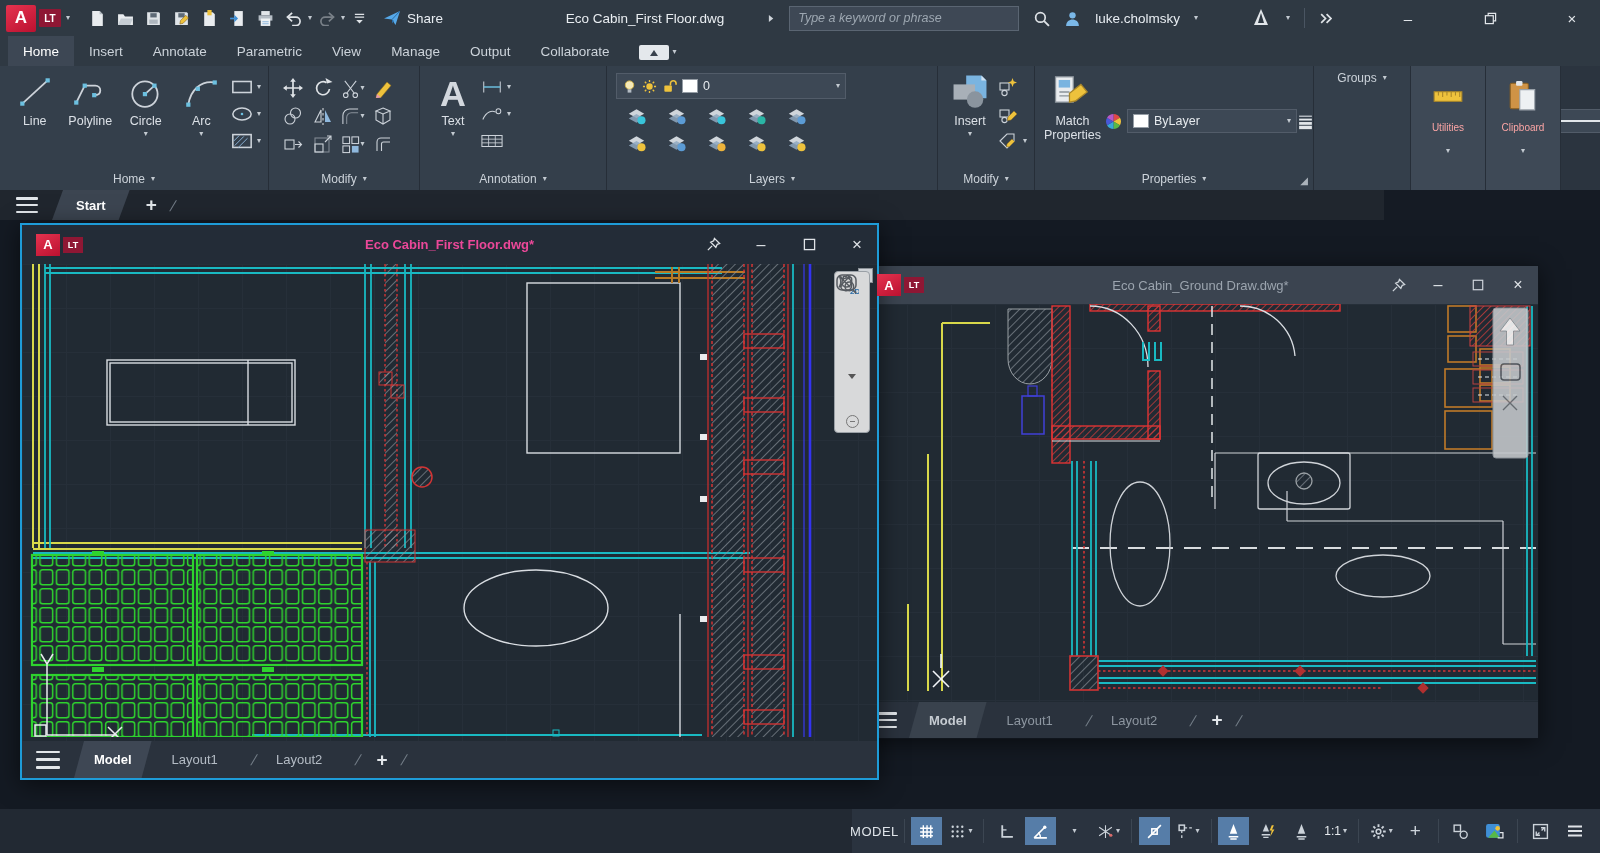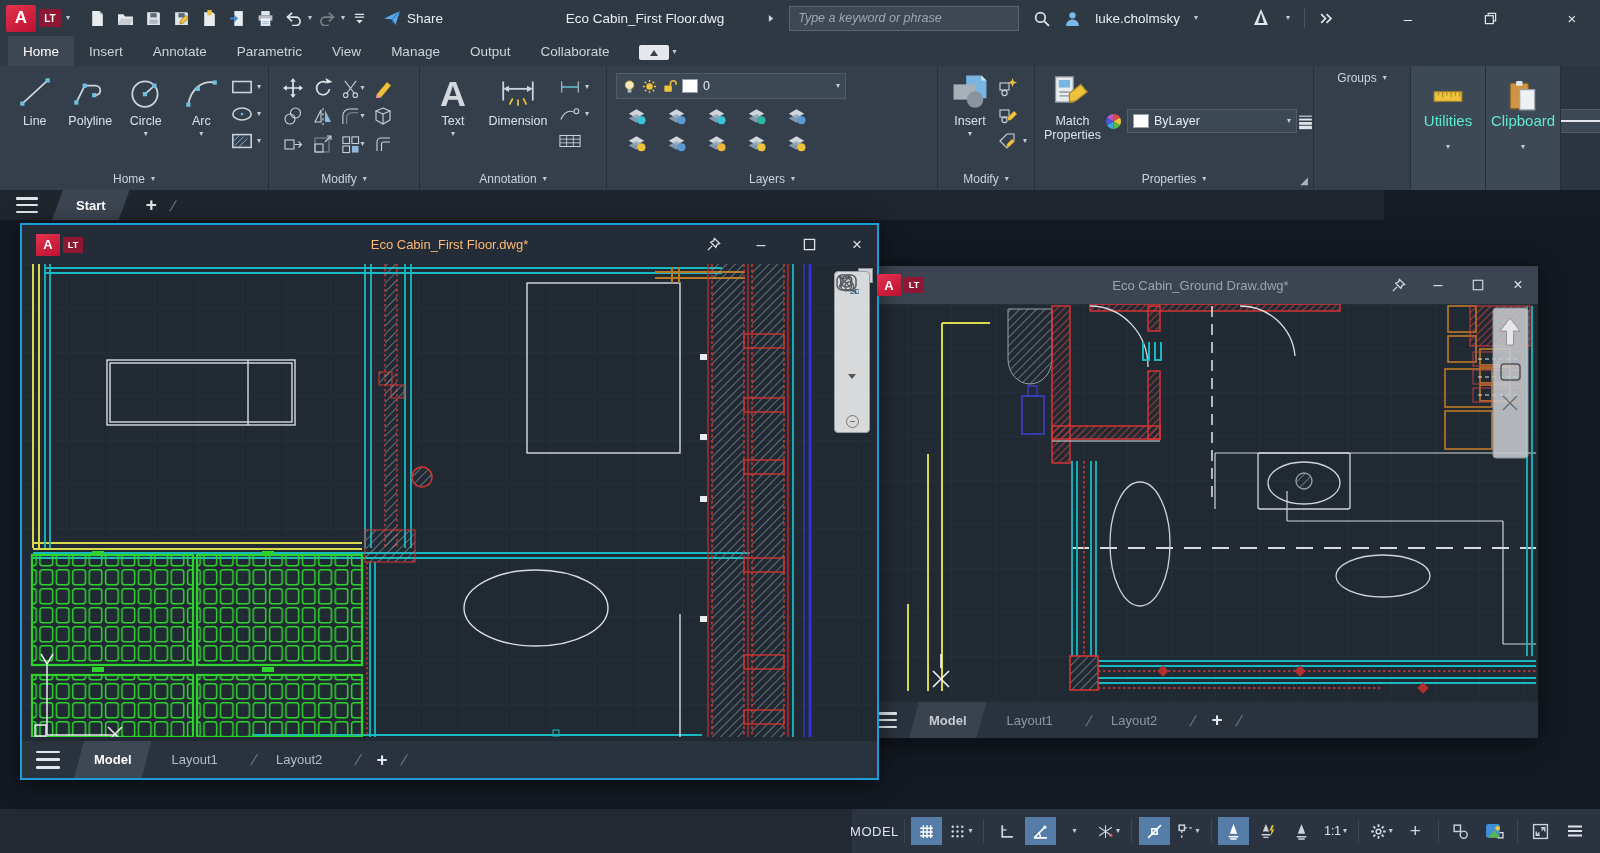--- a/index.html
+++ b/index.html
@@ -55,21 +55,21 @@
   .mini svg{width:22px;height:20px}
   .mgrid{display:grid;grid-template-columns:repeat(4,30px);grid-auto-rows:28px;align-items:center;justify-items:center;padding-top:4px;}
   .mgrid svg{width:20px;height:20px}
   .combo{display:flex;align-items:center;background:#3d4855;border:1px solid #525c69;height:24px;padding:0 5px;gap:5px;font-size:12.5px;color:#e6eaee;}
   .lgrid{display:grid;grid-template-columns:repeat(5,40px);grid-auto-rows:27px;align-items:center;justify-items:center;}
   .lgrid svg{width:21px;height:19px}
   .swatch{width:14px;height:12px;background:#fff;border:1px solid #959da5;}
   .wline{flex:1;height:0;border-top:2px solid #e2e6ea;}
   .panel.collapsed{background:#3e4956;width:74px;align-items:center;}
   .panel.collapsed .pc-icon{margin-top:14px;width:34px;height:32px;}
-  .panel.collapsed .pc-label{font-size:15px;color:#5eead4;}
+  .panel.collapsed .pc-label{font-size:10px;color:#fca5a5;margin-top:10px;}
   .panel.collapsed .pc-car{margin-top:14px;}
   .launcher{position:absolute;right:5px;bottom:4px;color:#aab2ba;font-size:10px;}
   .sel-tool{outline:1.5px solid #5aa7e0;background:rgba(90,167,224,.18);}
 
   
   .ftabs{position:absolute;top:190px;left:0;width:1384px;height:30px;background:#20262e;display:flex;align-items:center;}
   .burger{width:22px;height:16px;margin:0 14px 0 16px;display:flex;flex-direction:column;justify-content:space-between;}
   .burger i{height:2.5px;background:#e2e6ea;border-radius:1px;}
   .ftab{height:30px;padding:0 24px;background:#3c4551;color:#fff;font-weight:bold;font-size:13px;display:flex;align-items:center;
         clip-path:polygon(11px 0,100% 0,calc(100% - 11px) 100%,0 100%);}
@@ -78,21 +78,21 @@
 
   
   .canvas{position:absolute;top:220px;left:0;width:1600px;height:589px;background:#141a23;}
   .win{position:absolute;display:flex;flex-direction:column;box-shadow:0 4px 22px rgba(0,0,0,.55);}
   .win2{left:862px;top:45px;width:675px;height:472px;border:1px solid #10151c;background:#212a33;}
   .win1{left:20px;top:3px;width:855px;height:553px;border:2px solid #1e9cd8;background:#212a33;}
   .wtitle{height:38px;display:flex;align-items:center;position:relative;flex:0 0 auto;}
   .win1 .wtitle{height:39px;background:#232c37;}
   .win2 .wtitle{background:#3b4450;}
   .wt-text{position:absolute;left:0;right:0;text-align:center;font-size:13px;}
-  .win1 .wt-text{color:#fdba74;}
+  .win1 .wt-text{color:#ec4899;font-weight:bold;}
   .win2 .wt-text{color:#9ba4ae;}
   .wlogo{width:24px;height:22px;margin-left:14px;background:linear-gradient(150deg,#e5334f,#bb1130);display:flex;align-items:center;
          justify-content:center;font-size:13px;font-weight:bold;color:#fff;z-index:1;}
   .wlogo-lt{width:20px;height:16px;margin-left:3px;background:#8e1734;color:#fff;font-size:9px;font-weight:bold;display:flex;align-items:center;justify-content:center;z-index:1;}
   .wctrl{margin-left:auto;display:flex;align-items:center;z-index:1;}
   .wcbtn{width:40px;height:30px;display:flex;align-items:center;justify-content:center;color:#dfe3e7;}
   .draw-area{position:relative;flex:1;background:#212a33;overflow:hidden;
      background-image:linear-gradient(#262f39 1px,transparent 1px),linear-gradient(90deg,#262f39 1px,transparent 1px);
      background-size:44px 44px;}
   .draw-area svg{position:absolute;left:0;top:0;}
@@ -756,26 +756,20 @@
 
     <div class="panel" style="width:186px">
       <div class="pbody">
         <div class="tool-lg" style="width:48px">
           <svg class="big" viewBox="0 0 36 36">
               <text x="18" y="31" text-anchor="middle" font-size="34" font-weight="bold" fill="#d3d8de" font-family="Liberation Sans">A</text>
             </svg>
           <span>Text</span>
             <span class="car">▾</span>
         </div>
-        <div class="tool-lg" style="width:74px">
-          <svg class="big">
-              <use href="#i-dim"></use>
-            </svg>
-          <span>Dimension</span>
-        </div>
         <div class="mini-col">
           <div class="mini">
               <svg>
                 <use href="#i-dimlin"></use>
               </svg>
               <span class="car">▾</span>
             </div>
           <div class="mini">
               <svg>
                 <use href="#i-leader"></use>

